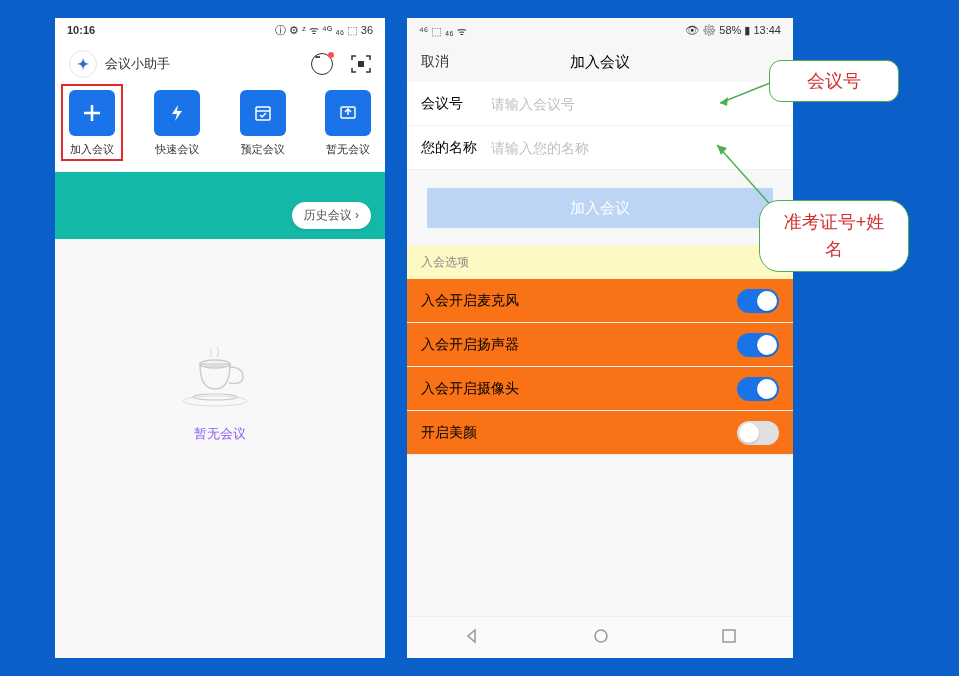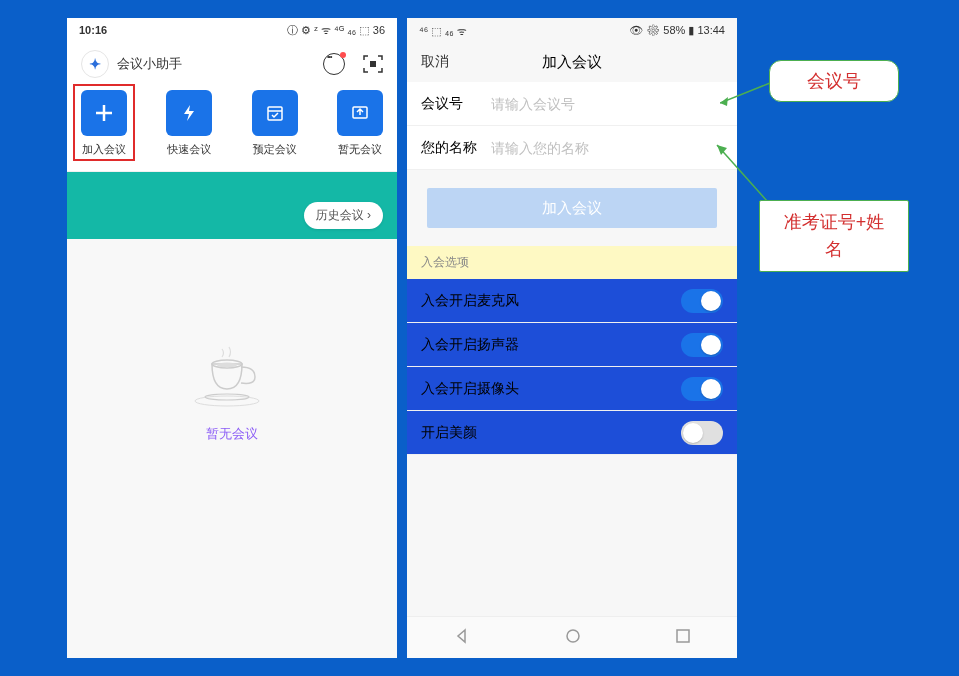--- a/index.html
+++ b/index.html
@@ -9,30 +9,30 @@
       height: 676px;
       font-family: "Microsoft YaHei", "PingFang SC", sans-serif;
       position: relative;
     }
     .phone {
       position: absolute;
       background: #f5f5f5;
       overflow: hidden;
     }
     .phone1 {
-      left: 67px;
+      left: 55px;
       top: 18px;
       width: 330px;
       height: 640px;
       background: #fff;
     }
     .phone2 {
       left: 407px;
       top: 18px;
-      width: 330px;
+      width: 386px;
       height: 640px;
       background: #f7f7f7;
     }
     
     .status-bar {
       height: 24px;
       display: flex;
       justify-content: space-between;
       align-items: center;
       padding: 0 12px;
@@ -225,21 +225,21 @@
       font-size: 12px;
       color: #888;
       background: #fef9c3;
     }
     .option-row {
       display: flex;
       align-items: center;
       justify-content: space-between;
       height: 44px;
       padding: 0 14px;
-      background: #1d4ed8;
+      background: #f97316;
       border-bottom: 1px solid #f0f0f0;
     }
     .option-label { font-size: 14px; color: #000; }
     .toggle {
       width: 42px;
       height: 24px;
       border-radius: 12px;
       position: relative;
     }
     .toggle.on { background: #1a73e8; }
@@ -284,21 +284,21 @@
     }
     .callout1 {
       right: 60px;
       top: 60px;
       border-radius: 12px;
       width: 130px;
     }
     .callout2 {
       right: 50px;
       top: 200px;
-      border-radius: 2px;
+      border-radius: 20px;
       width: 150px;
       line-height: 1.5;
     }
     svg.connector {
       position: absolute;
       pointer-events: none;
     }
   </style>
 </head>
 <body>

